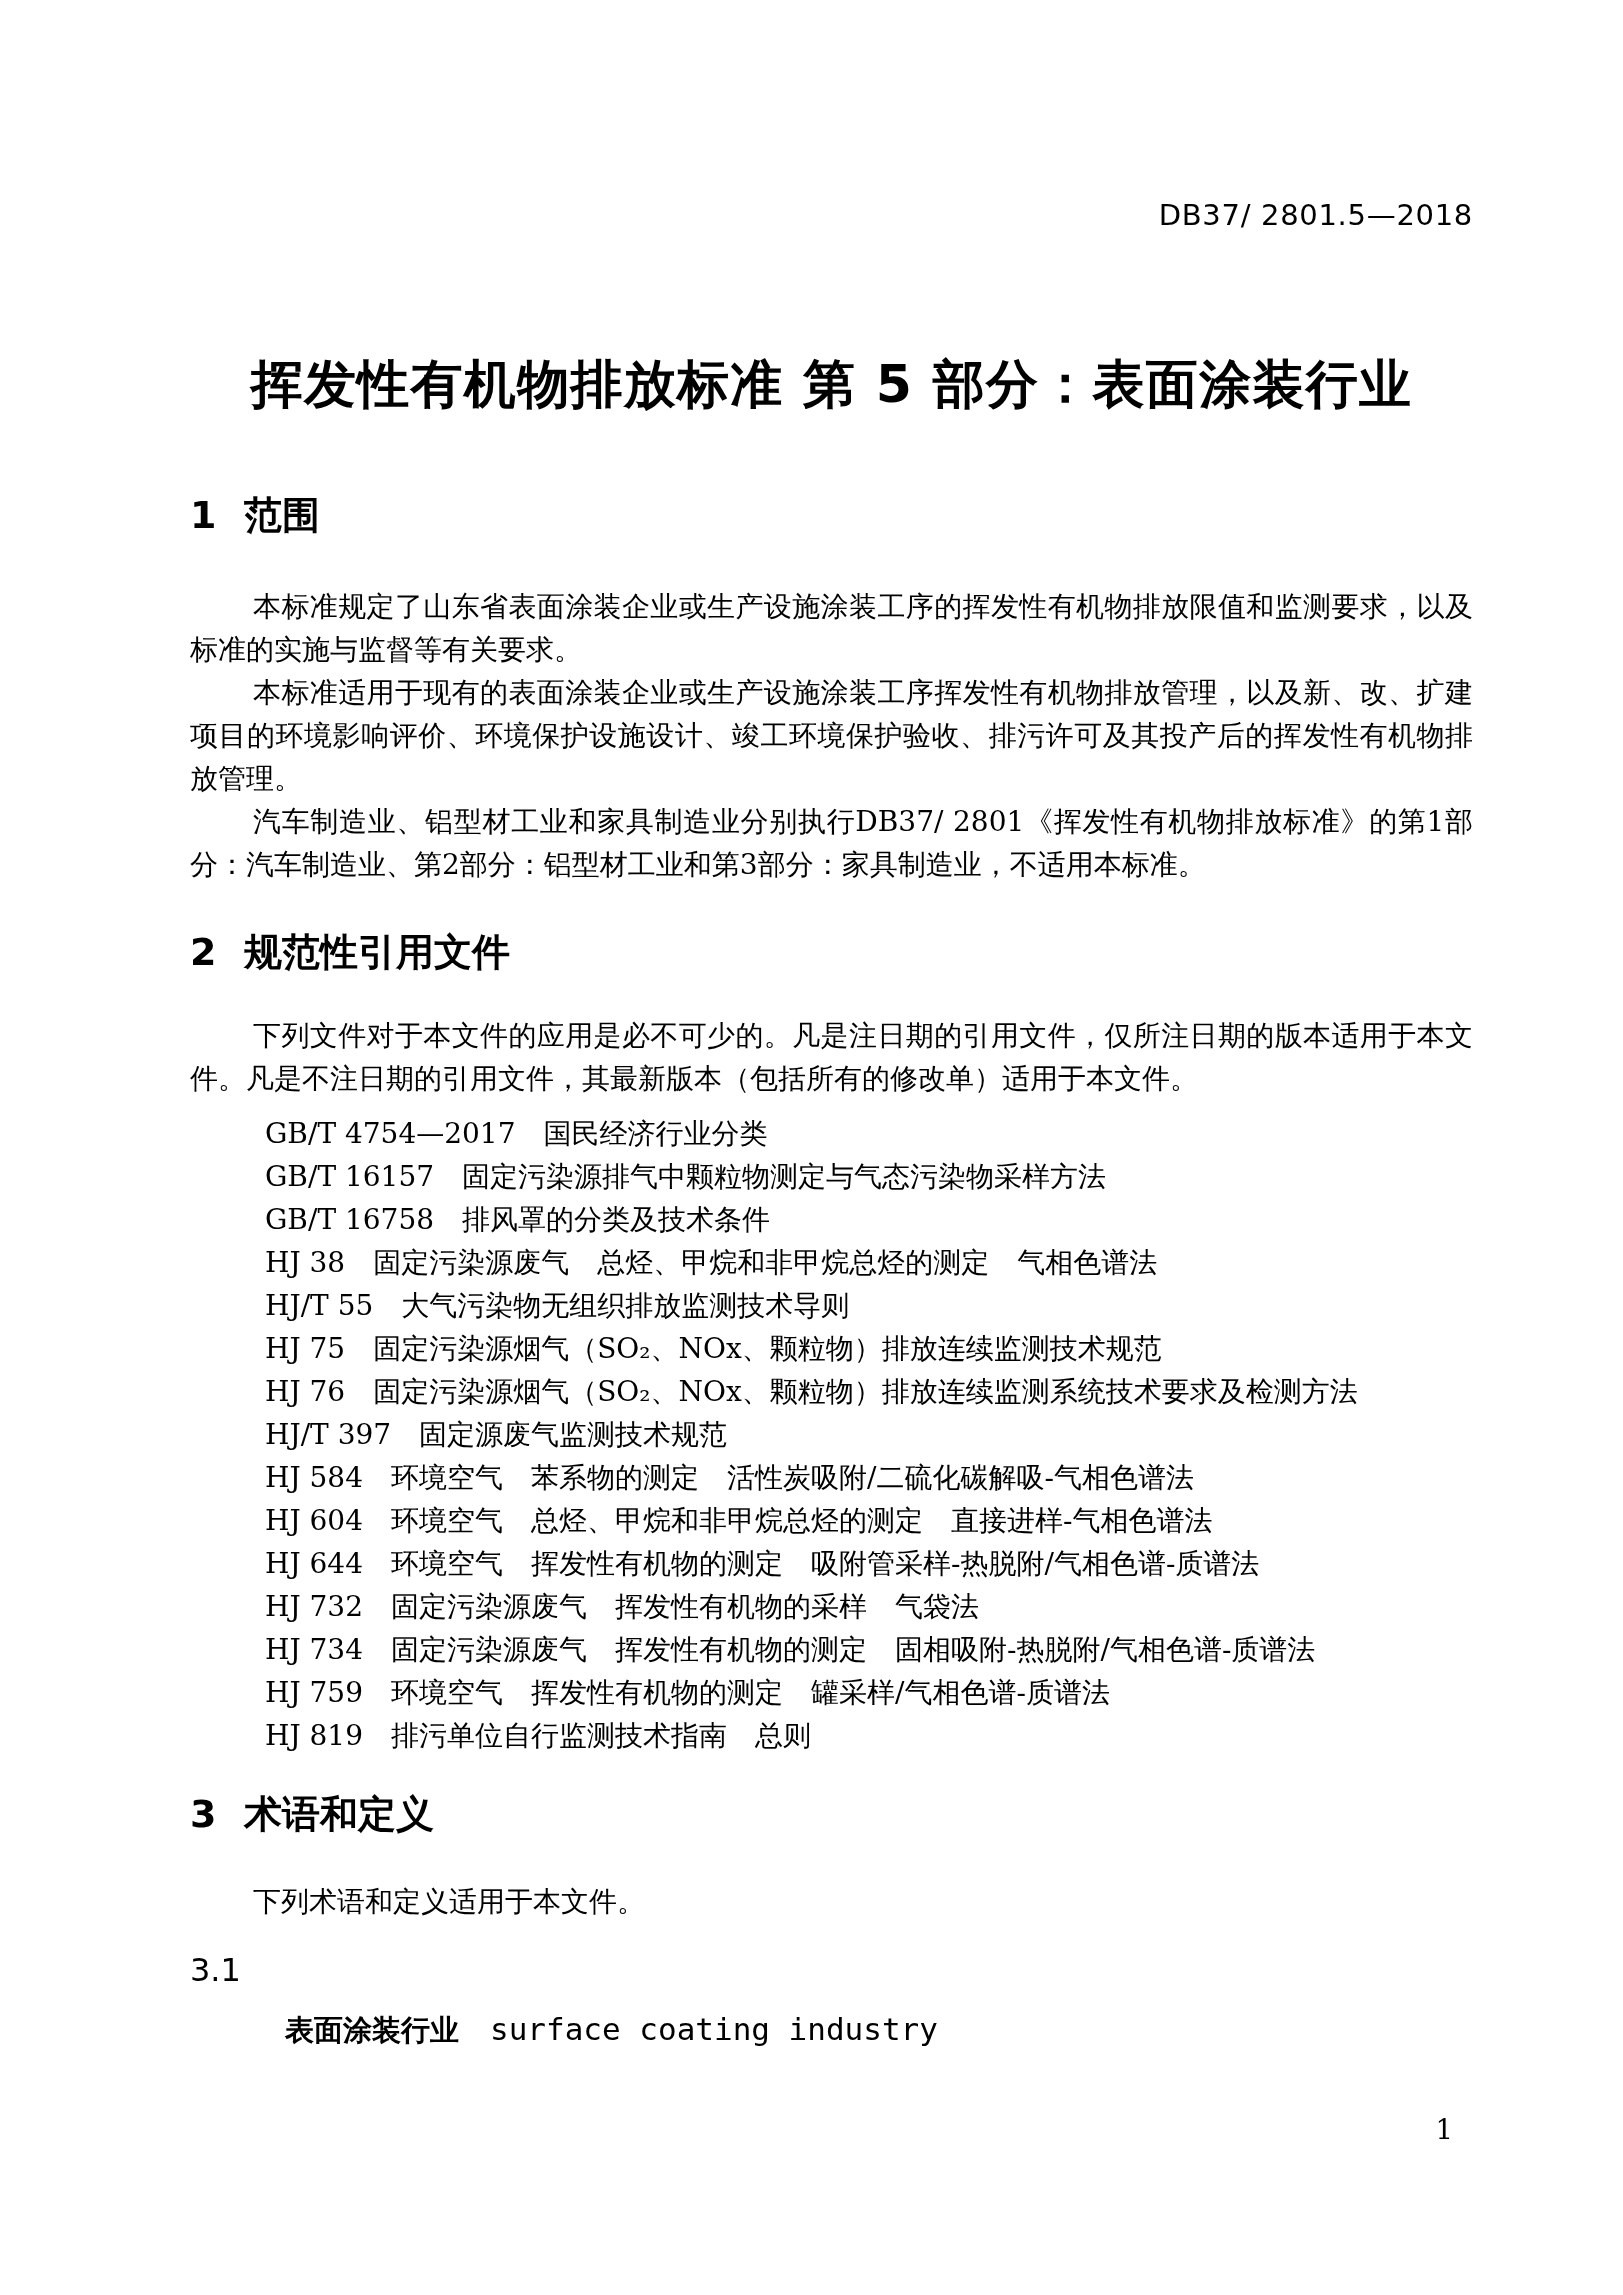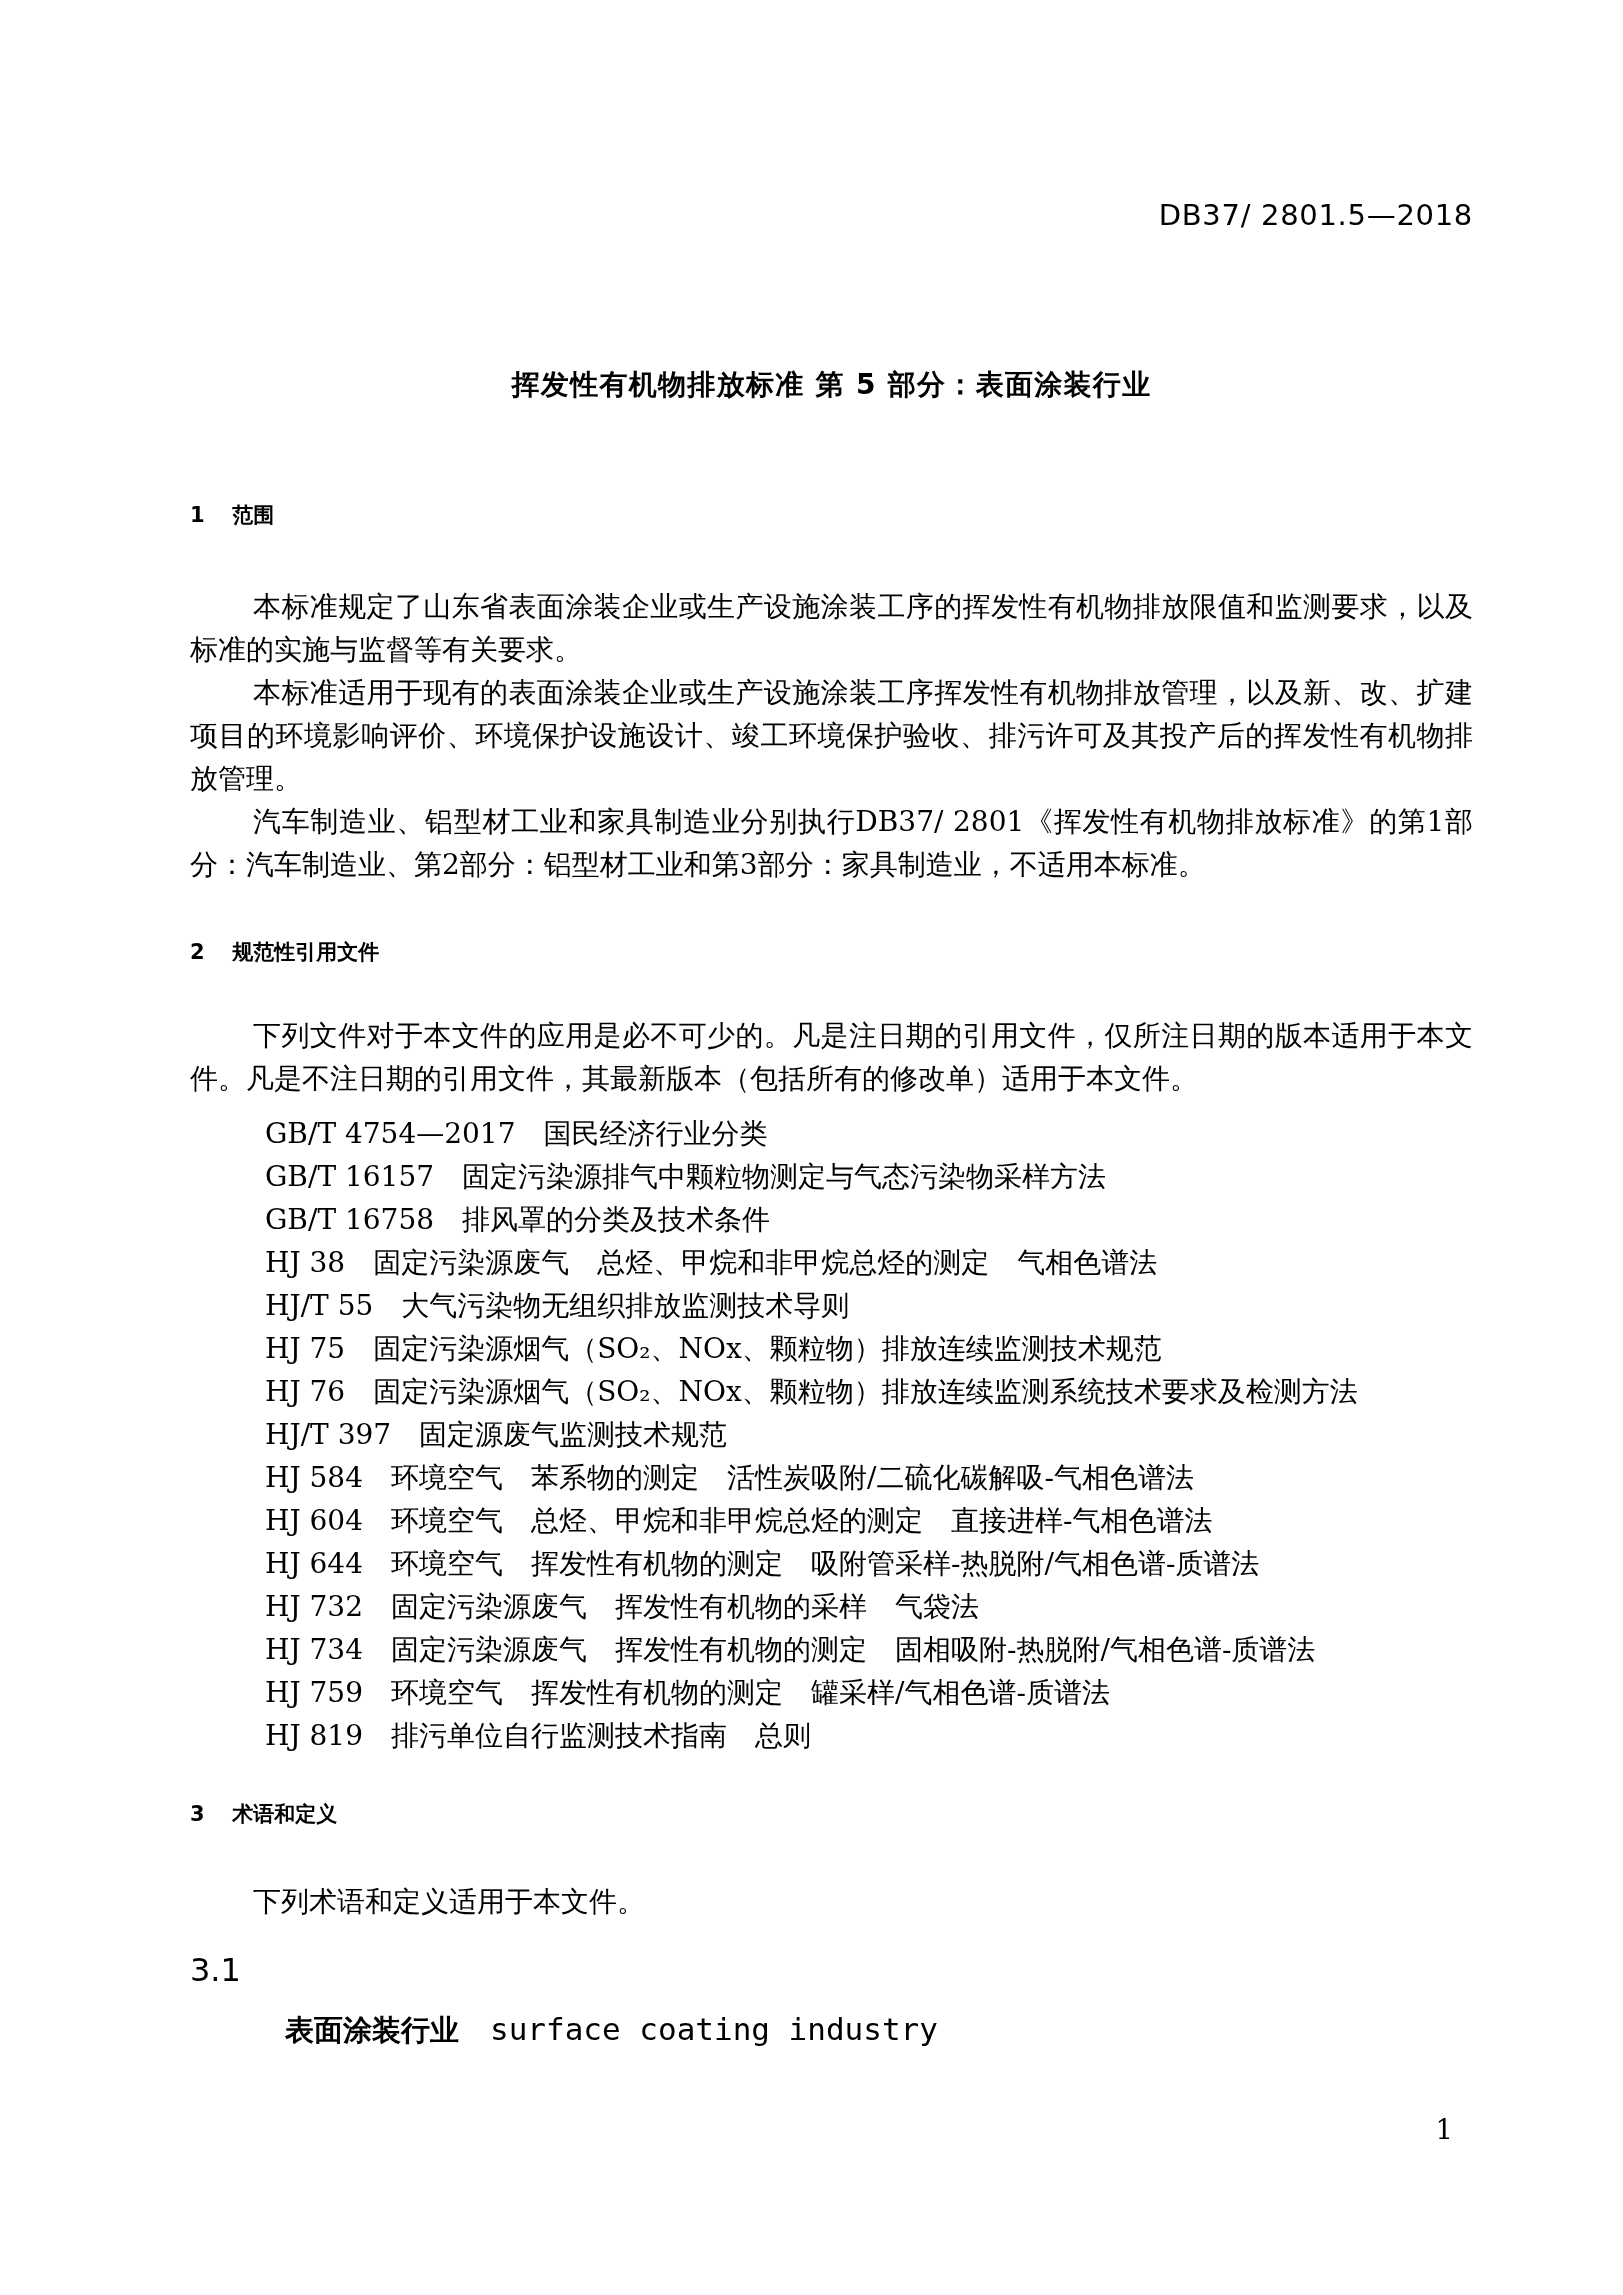--- a/index.html
+++ b/index.html
@@ -23,30 +23,30 @@
     font-family: "DejaVu Sans", "Liberation Sans", sans-serif;
     font-size: 29px;
     line-height: 30px;
     text-align: right;
     letter-spacing: 0.7px;
   }
   .doc-title {
     margin: 131px 0 0 0;
     font-family: "DejaVu Sans", "Liberation Sans", sans-serif;
     font-weight: bold;
-    font-size: 28px;
+    font-size: 52px;
     line-height: 47px;
     text-align: center;
     letter-spacing: 1.3px;
   }
   .sec-heading {
     margin: 0;
     font-family: "DejaVu Sans", "Liberation Sans", sans-serif;
     font-weight: bold;
-    font-size: 21px;
+    font-size: 38px;
     line-height: 31px;
   }
   .mt-h1 { margin-top: 92px; }
   .mt-h2 { margin-top: 51px; }
   .mt-h3 { margin-top: 42px; }
   .sec-label { margin-left: 27.5px; }
   .body-para {
     margin: 0;
     font-size: 28px;
     line-height: 43px;

